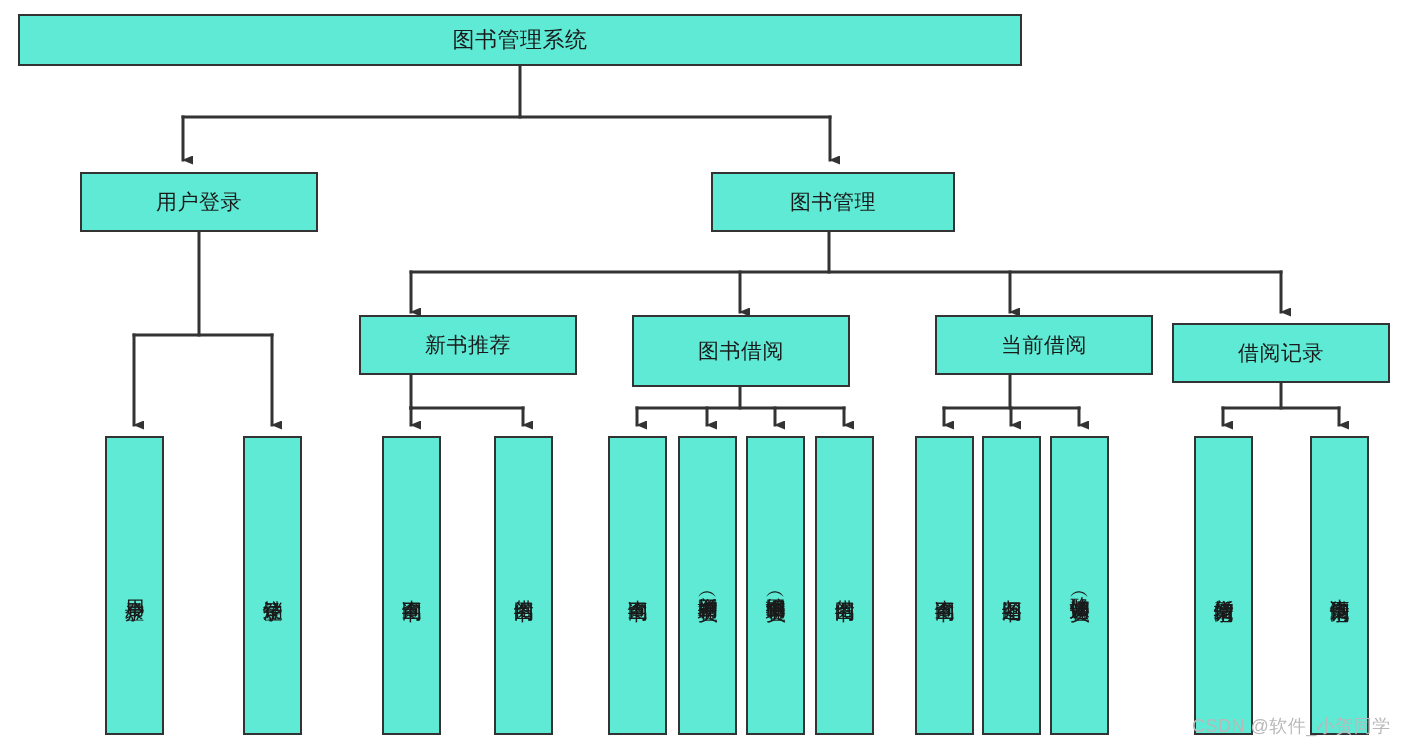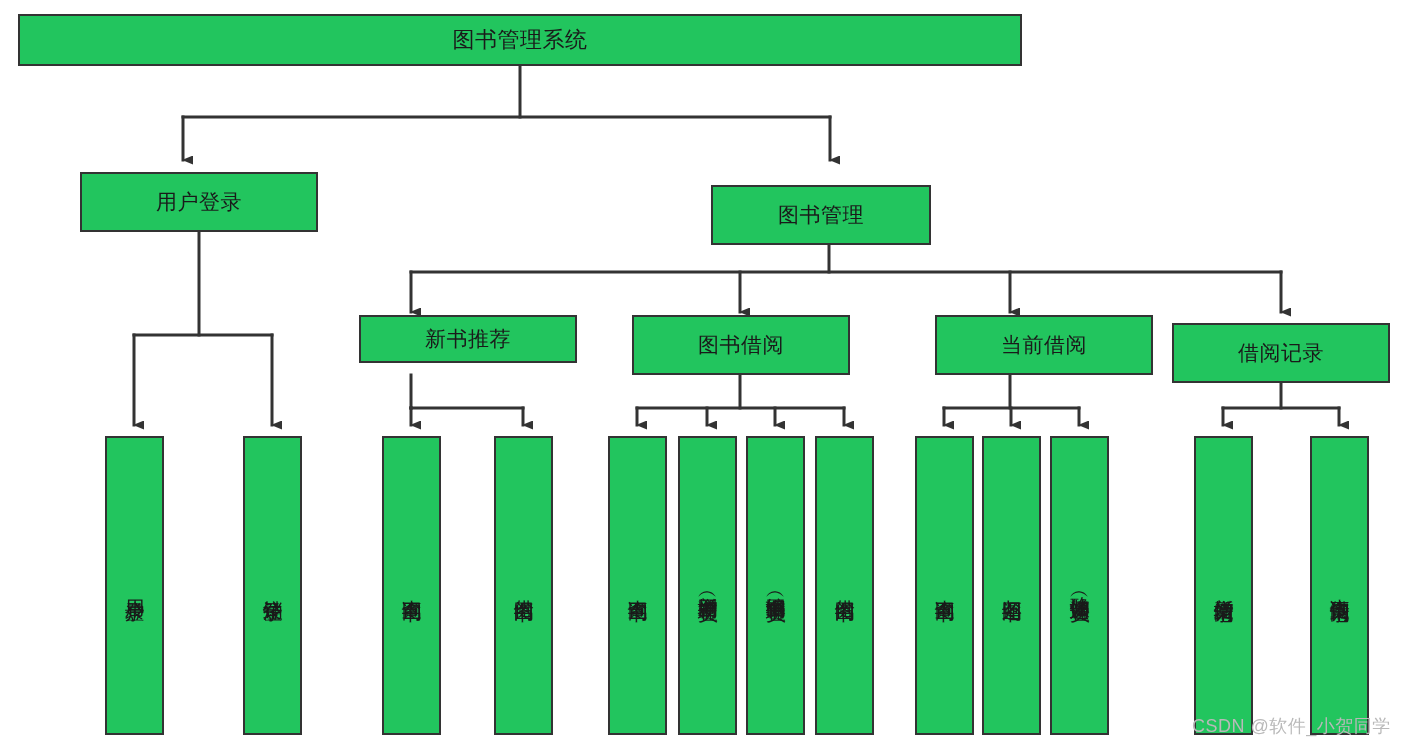--- a/index.html
+++ b/index.html
@@ -22,21 +22,21 @@
   svg.diagram-svg {
     position: absolute;
     left: 0;
     top: 0;
     width: 1405px;
     height: 747px;
   }
   .node-box {
     position: absolute;
     box-sizing: border-box;
-    background: #22c55e;
+    background: #5eead4;
     border: 2px solid #333333;
     display: flex;
     align-items: center;
     justify-content: center;
   }
   .node-label {
     color: #1a1a1a;
     font-size: 21px;
     line-height: 1.22;
     letter-spacing: 0.5px;
@@ -118,28 +118,28 @@
     </g>
   </svg>
 
   <div class="node-box root" style="left:18px; top:14px; width:1004px; height:52px;">
     <span class="node-label">图书管理系统</span>
   </div>
 
   <div class="node-box" style="left:80px; top:172px; width:238px; height:60px;">
     <span class="node-label">用户登录</span>
   </div>
-  <div class="node-box" style="left:711px; top:172px; width:220px; height:60px;margin-top:13px;">
+  <div class="node-box" style="left:711px; top:172px; width:244px; height:60px;">
     <span class="node-label">图书管理</span>
   </div>
 
-  <div class="node-box" style="left:359px; top:315px; width:218px; height:48px;">
+  <div class="node-box" style="left:359px; top:315px; width:218px; height:60px;">
     <span class="node-label">新书推荐</span>
   </div>
-  <div class="node-box" style="left:632px; top:315px; width:218px; height:60px;">
+  <div class="node-box" style="left:632px; top:315px; width:218px; height:72px;">
     <span class="node-label">图书借阅</span>
   </div>
   <div class="node-box" style="left:902px; top:315px; width:218px; height:60px;margin-left:33px;">
     <span class="node-label">当前借阅</span>
   </div>
   <div class="node-box" style="left:1172px; top:315px; width:218px; height:60px;margin-top:8px;">
     <span class="node-label">借阅记录</span>
   </div>
 
   <div class="node-box vertical" style="left:105px; top:436px; width:59px; height:299px;">

